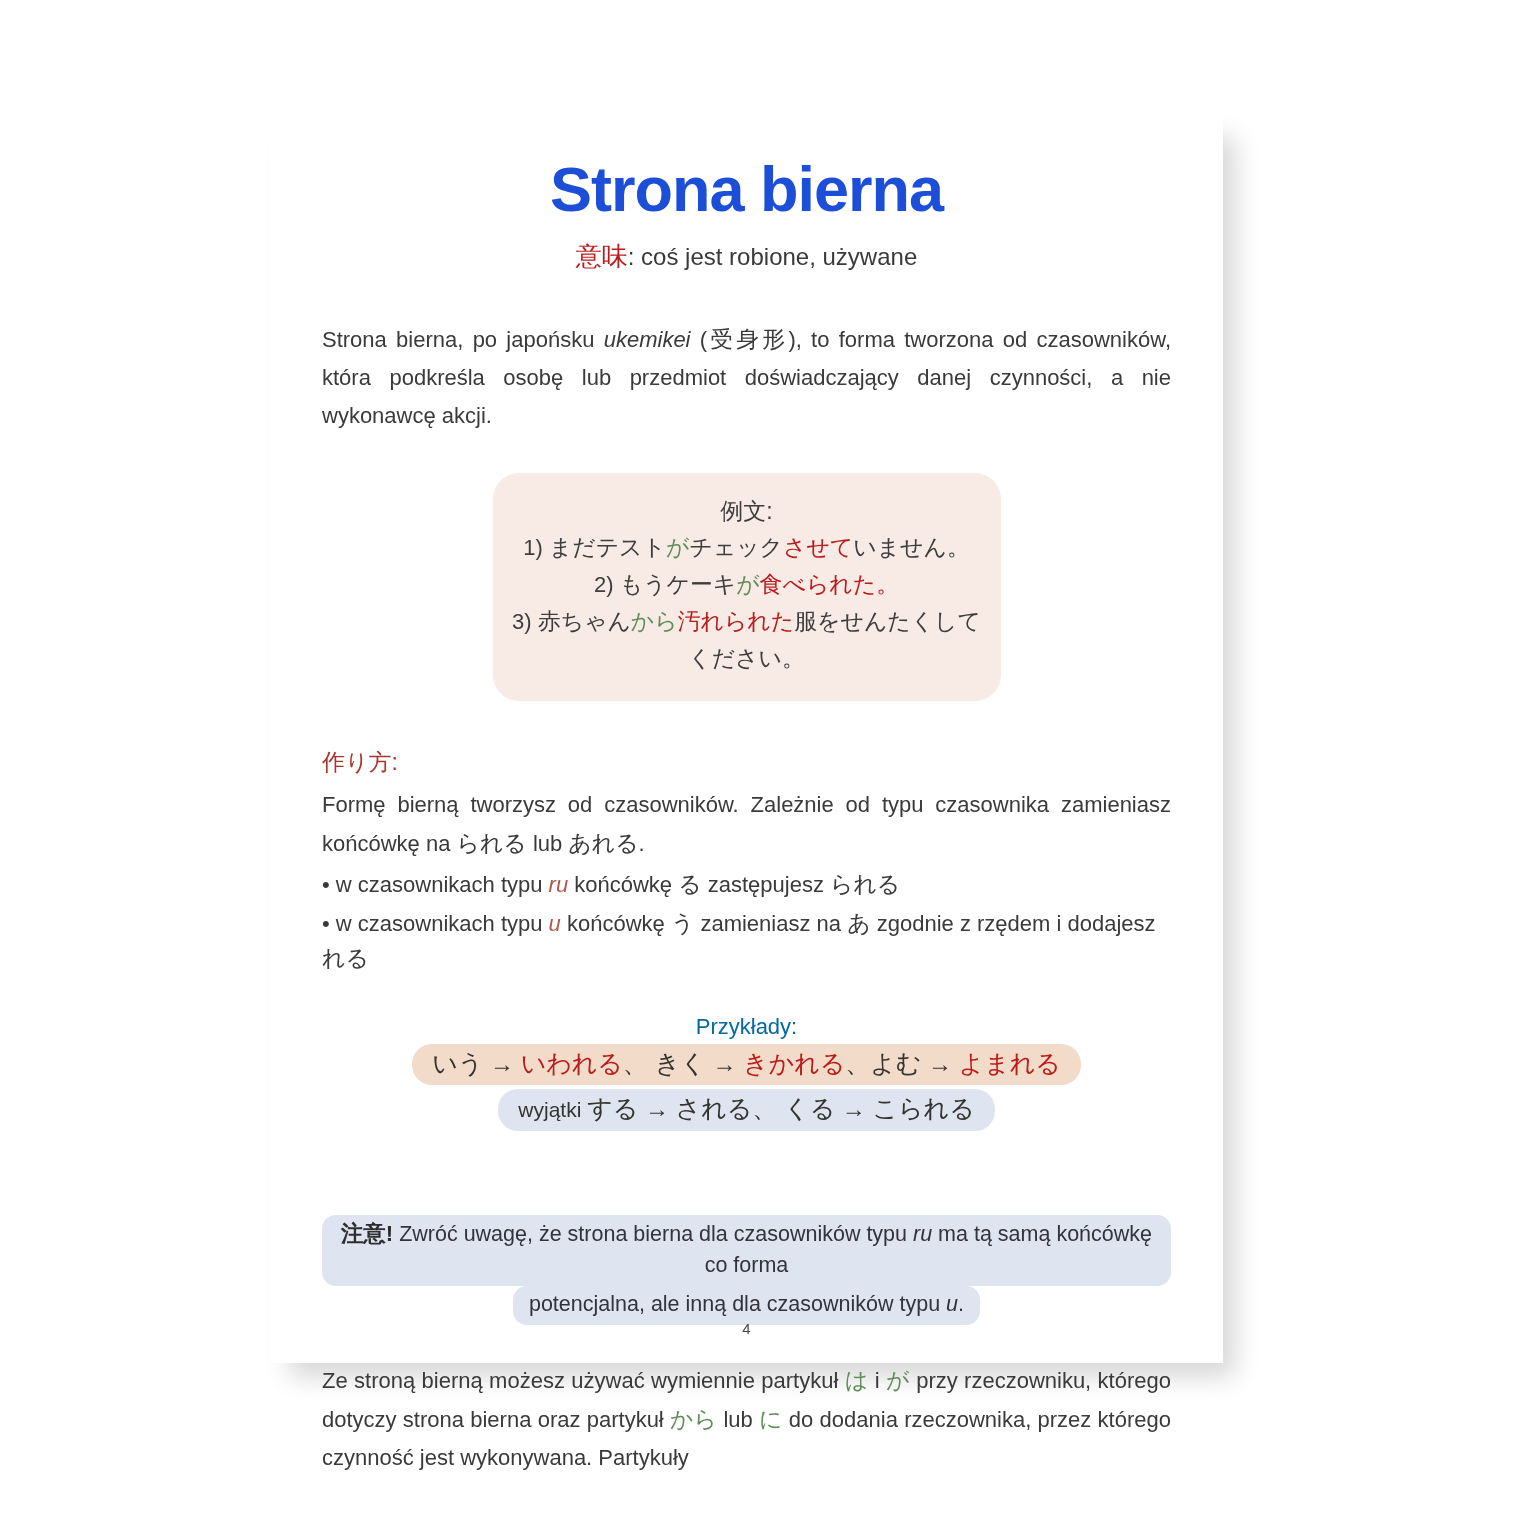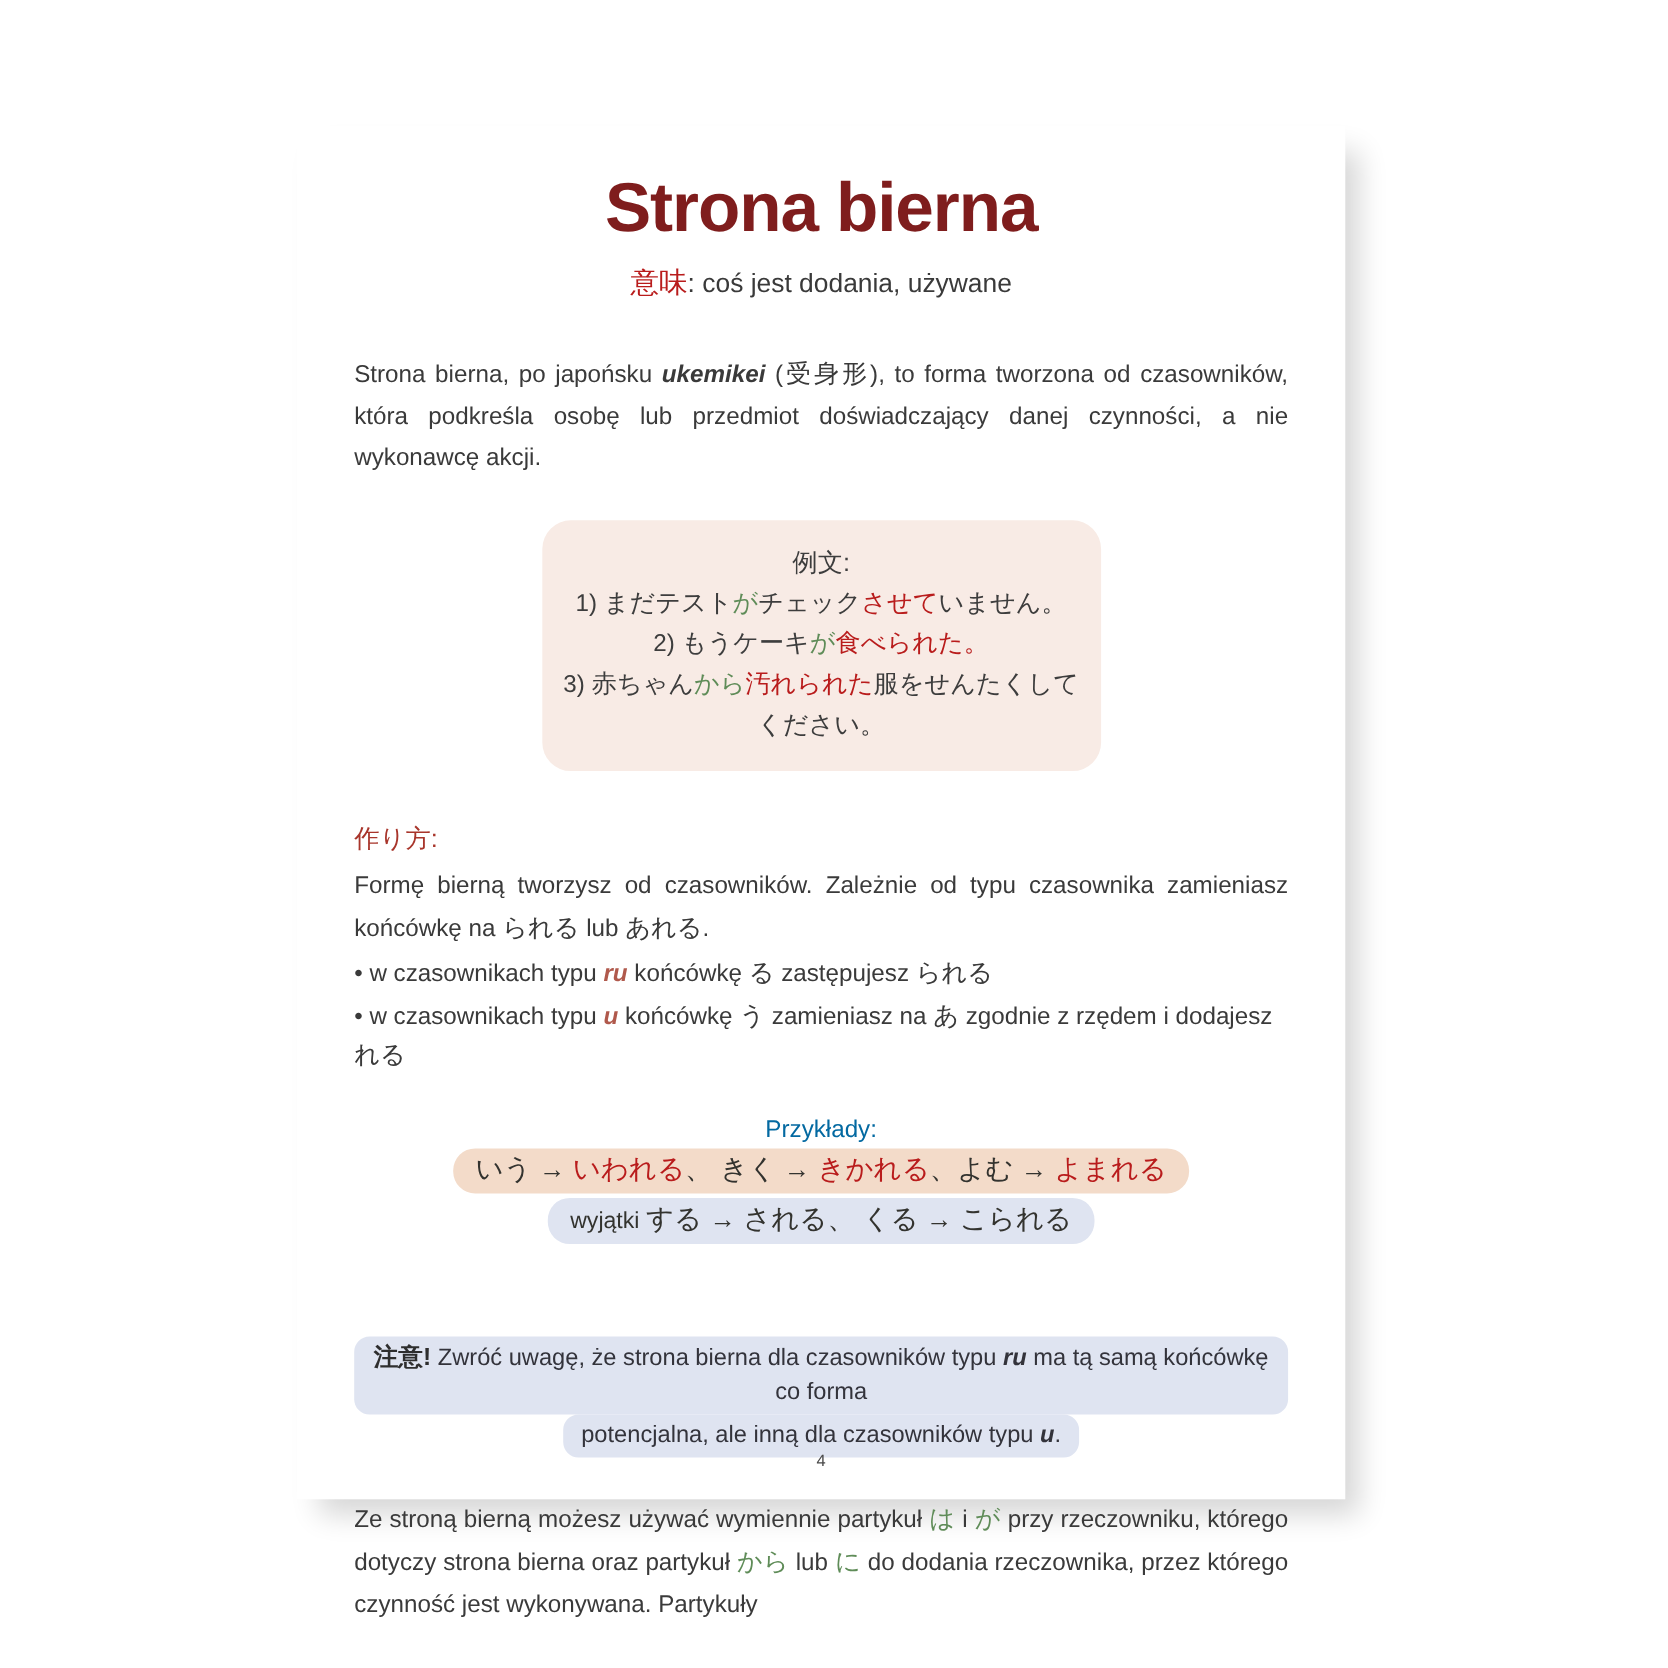--- a/index.html
+++ b/index.html
@@ -11,36 +11,36 @@
   }
   .page{
     position:absolute;left:270px;top:115px;width:953px;height:1248px;
     background:#ffffff;box-sizing:border-box;
     padding:40px 52px 0 52px;
     box-shadow:16px 18px 24px -4px rgba(0,0,0,0.16);
   }
   .title{
     margin:0;text-align:center;
     font-size:63px;line-height:1.08;font-weight:800;
-    letter-spacing:-1px;color:#7f1d1d;
+    letter-spacing:-1px;color:#1d4ed8;
   }
   .subtitle{
     margin-top:16px;text-align:center;font-size:24px;color:#3a3a3a;
   }
   .subtitle .jp-red{font-size:26px;}
   .para{
     margin:0;font-size:22px;line-height:38px;color:#3a3a3a;
     text-align:justify;
   }
   .intro{margin-top:46px;}
   .jp{font-size:1.04em;}
   .red{color:#b91c1c;}
   .green{color:#5f8c58;}
   .red2{color:#b0594c;}
-  .it{font-style:italic;font-weight:bold;}
+  .it{font-style:italic;}
   .b{font-weight:bold;color:#2e2e2e;}
   .example-box{
     width:508px;margin:38px auto 0 auto;
     background:#f8ebe5;border-radius:26px;
     padding:20px 10px 24px 10px;box-sizing:border-box;
     text-align:center;font-size:22px;line-height:36px;color:#3d3d3d;
   }
   .example-heading{font-size:23px;}
   .section-heading{
     margin-top:46px;font-size:23px;color:#a8352b;
@@ -73,21 +73,21 @@
     text-align:center;font-size:15px;color:#4a4a4a;
   }
 </style>
 </head>
 <body>
 
 <div class="page">
 
   <h1 class="title">Strona bierna</h1>
 
-  <div class="subtitle"><span class="jp-red jp red">意味</span><span>: coś jest dodania, używane</span></div>
+  <div class="subtitle"><span class="jp-red jp red">意味</span><span>: coś jest robione, używane</span></div>
 
   <p class="para intro"><span>Strona bierna, po japońsku </span><span class="it">ukemikei</span><span> (</span><span class="jp">受身形</span><span>), to forma tworzona od czasowników, która podkreśla osobę lub przedmiot doświadczający danej czynności, a nie wykonawcę akcji.</span></p>
 
   <div class="example-box">
     <div class="example-heading jp">例文:</div>
     <div class="example-line"><span>1) </span><span class="jp">まだテスト</span><span class="jp green">が</span><span class="jp">チェック</span><span class="jp red">させて</span><span class="jp">いません。</span></div>
     <div class="example-line"><span>2) </span><span class="jp">もうケーキ</span><span class="jp green">が</span><span class="jp red">食べられた。</span></div>
     <div class="example-line"><span>3) </span><span class="jp">赤ちゃん</span><span class="jp green">から</span><span class="jp red">汚れられた</span><span class="jp">服をせんたくしてください。</span></div>
   </div>
 

